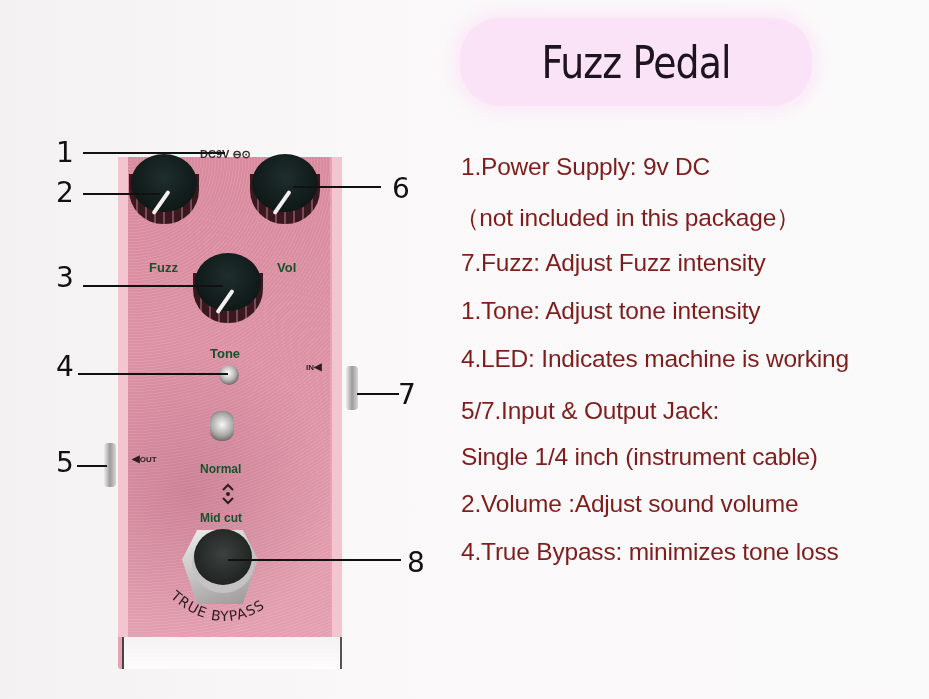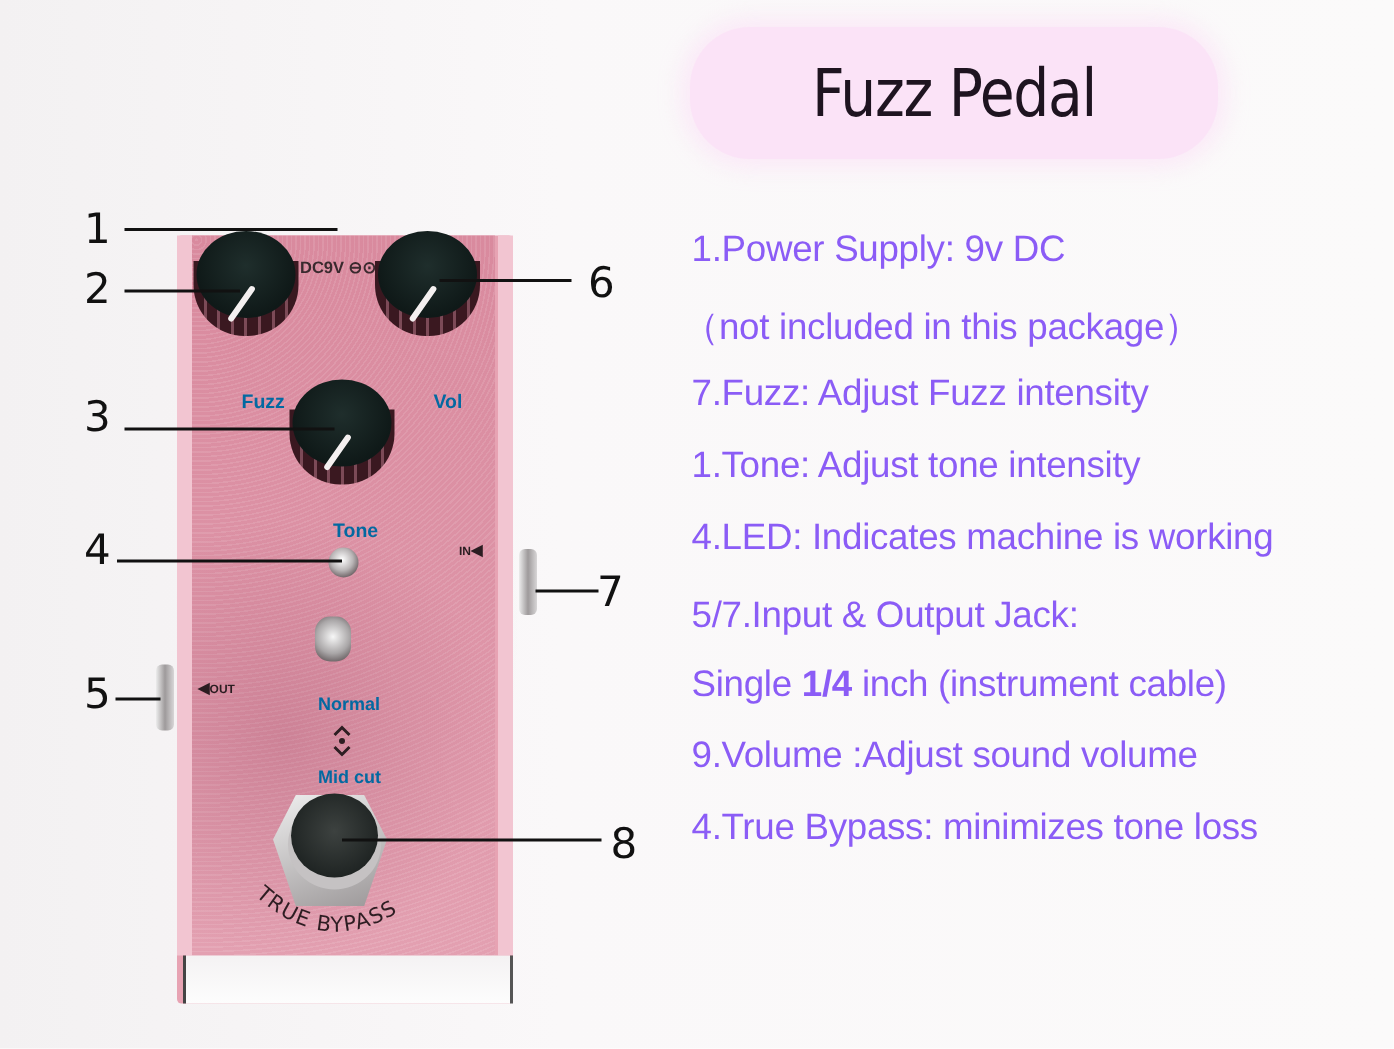--- a/index.html
+++ b/index.html
@@ -15,23 +15,23 @@
     box-shadow: 0 0 14px 6px rgba(251,227,247,0.7);
     display:flex; align-items:center; justify-content:center;
   }
   .title-pill span {
     font-family: "DejaVu Sans", sans-serif; font-size:44px; color:#1e1420;
     letter-spacing:-1px; transform: scaleX(0.86); display:inline-block;
   }
   .specs { position:absolute; left:461px; top:145px; }
   .spec-line {
     position:absolute; left:0; white-space:nowrap;
-    font-size:24.5px; color:#8b5cf6; letter-spacing:-0.2px;
-  }
-  .spec-line b { font-weight:bold; }
+    font-size:24.5px; color:#7f1d1d; letter-spacing:-0.2px;
+  }
+  .spec-line b { font-weight:normal; }
 
   
   .pedal-shadow {
     position:absolute; left:112px; top:150px; width:238px; height:530px;
     background: radial-gradient(ellipse at center, rgba(0,0,0,0.06), rgba(0,0,0,0) 70%);
   }
   .pedal {
     position:absolute; left:118px; top:157px; width:224px; height:512px;
     background:#e7a3b3; border-radius:3px;
   }
@@ -60,21 +60,21 @@
   }
   .knob .cap {
     position:absolute; left:0; top:0; width:66px; height:58px; border-radius:50%;
     background: radial-gradient(circle at 50% 40%,#1f2e2c,#0f1918 70%);
   }
   .knob .pointer {
     position:absolute; width:4px; height:28px; background:#f4f0f0;
     left:20px; top:32px; transform:rotate(35deg); transform-origin:bottom center; border-radius:2px;
   }
   .pedal-label {
-    position:absolute; font-weight:bold; font-size:13px; color:#0369a1;margin-left:12px;
+    position:absolute; font-weight:bold; font-size:13px; color:#14532d;
   }
   .led {
     position:absolute; left:219px; top:365px; width:20px; height:20px; border-radius:50%;
     background: radial-gradient(circle at 45% 40%,#ffffff,#b9b5b6 45%,#4a3c40 90%);
   }
   .toggle {
     position:absolute; left:210px; top:411px; width:24px; height:30px; border-radius:10px;
     background: radial-gradient(circle at 50% 45%,#f7f7f7,#a9a6a7 55%,#5e5557 90%);
   }
   .switch-arrows {
@@ -92,21 +92,21 @@
   }
   .bypass-text {
     position:absolute; left:150px; top:585px; width:150px; height:60px;
   }
   .jack {
     position:absolute; width:12px; height:44px; border-radius:4px;
     background:linear-gradient(90deg,#ececec,#9e9a9b,#d8d6d7);
   }
   .jack-icon { position:absolute; font-size:10px; color:#2b1d21; font-weight:bold; }
   .power-label {
-    position:absolute; left:200px; top:172px; font-size:11px; font-weight:bold; color:#3a2a2e;
+    position:absolute; left:200px; top:148px; font-size:11px; font-weight:bold; color:#3a2a2e;
   }
 
   
   .num {
     position:absolute; font-family:"DejaVu Sans", sans-serif; font-size:28px; color:#111;
   }
   .line { position:absolute; height:2px; background:#111; }
 </style>
 </head>
 <body>
@@ -118,21 +118,21 @@
 <div class="specs">
   <div class="spec-line" style="top:8px">1.Power Supply: 9v DC</div>
   <div class="spec-line" style="top:56px;left:-6px">（not included in this package）</div>
   <div class="spec-line" style="top:104px">7.Fuzz: Adjust Fuzz intensity</div>
   <div class="spec-line" style="top:152px">1.Tone: Adjust tone intensity</div>
   <div class="spec-line" style="top:200px">4.LED: Indicates machine is working</div>
   <div class="spec-line" style="top:252px">5/7.Input &amp; Output Jack:</div>
   <div class="spec-line" style="top:298px">
     <span>Single </span><b>1/4</b><span> inch (instrument cable)</span>
   </div>
-  <div class="spec-line" style="top:345px">9.Volume :Adjust sound volume</div>
+  <div class="spec-line" style="top:345px">2.Volume :Adjust sound volume</div>
   <div class="spec-line" style="top:393px">4.True Bypass: minimizes tone loss</div>
 </div>
 
 <div class="pedal-shadow"></div>
 <div class="pedal">
   <div class="pedal-edge-l"></div>
   <div class="pedal-face"></div>
   <div class="pedal-edge-r"></div>
   <div class="pedal-bottom"></div>
 </div>

